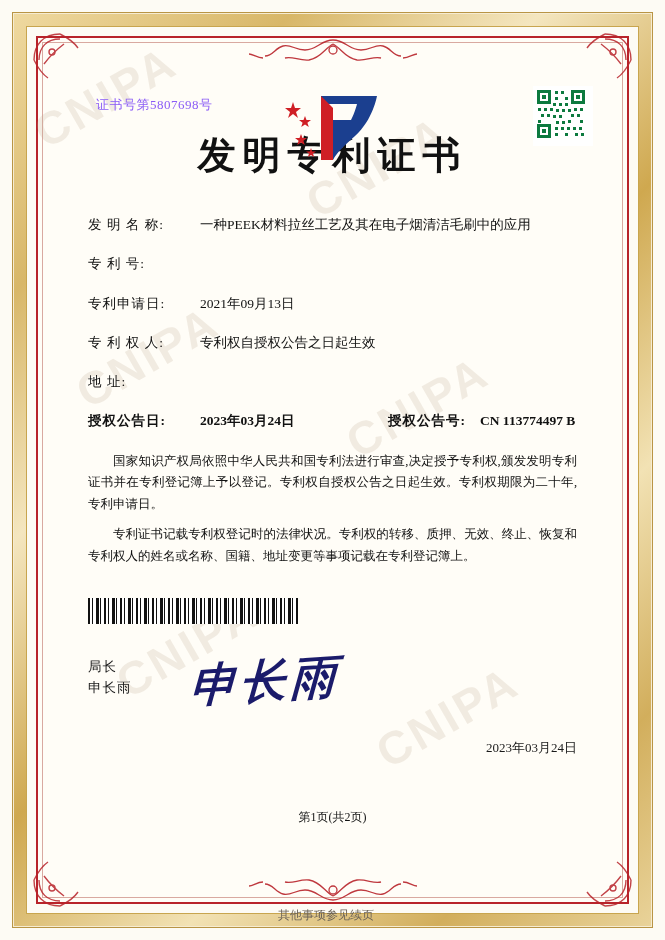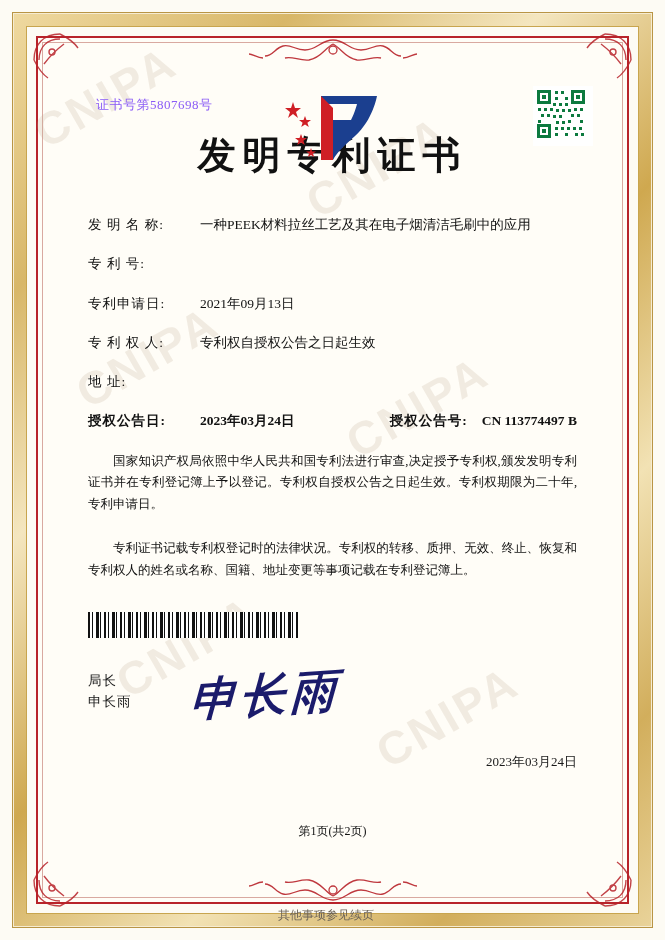--- a/index.html
+++ b/index.html
@@ -142,21 +142,20 @@
   .fields {
     margin-top: 34px;
     padding: 0 28px;
     font-size: 13.5px;
     line-height: 1.5;
   }
   .row {
     display: flex;
     align-items: flex-start;
     margin-bottom: 19px;
-    justify-content: space-between;
   }
   .lbl {
     width: 112px;
     flex: none;
     color: #111;
     letter-spacing: 1px;
   }
   .val {
     flex: 1;
     color: #111;
@@ -172,21 +171,21 @@
 
   .para {
     margin-top: 6px;
     padding: 0 28px;
     font-size: 12.5px;
     line-height: 1.75;
     text-align: justify;
     text-indent: 2em;
     color: #111;
   }
-  .para + .para { margin-top: 22px; }
+  .para + .para { margin-top: 8px; }
 
   .barcode {
     margin: 30px 0 0 28px;
     height: 26px;
     width: 210px;
     background:
       repeating-linear-gradient(90deg,
         #111 0px, #111 2px, #fff 2px, #fff 4px,
         #111 4px, #111 5px, #fff 5px, #fff 8px,
         #111 8px, #111 11px, #fff 11px, #fff 12px,

